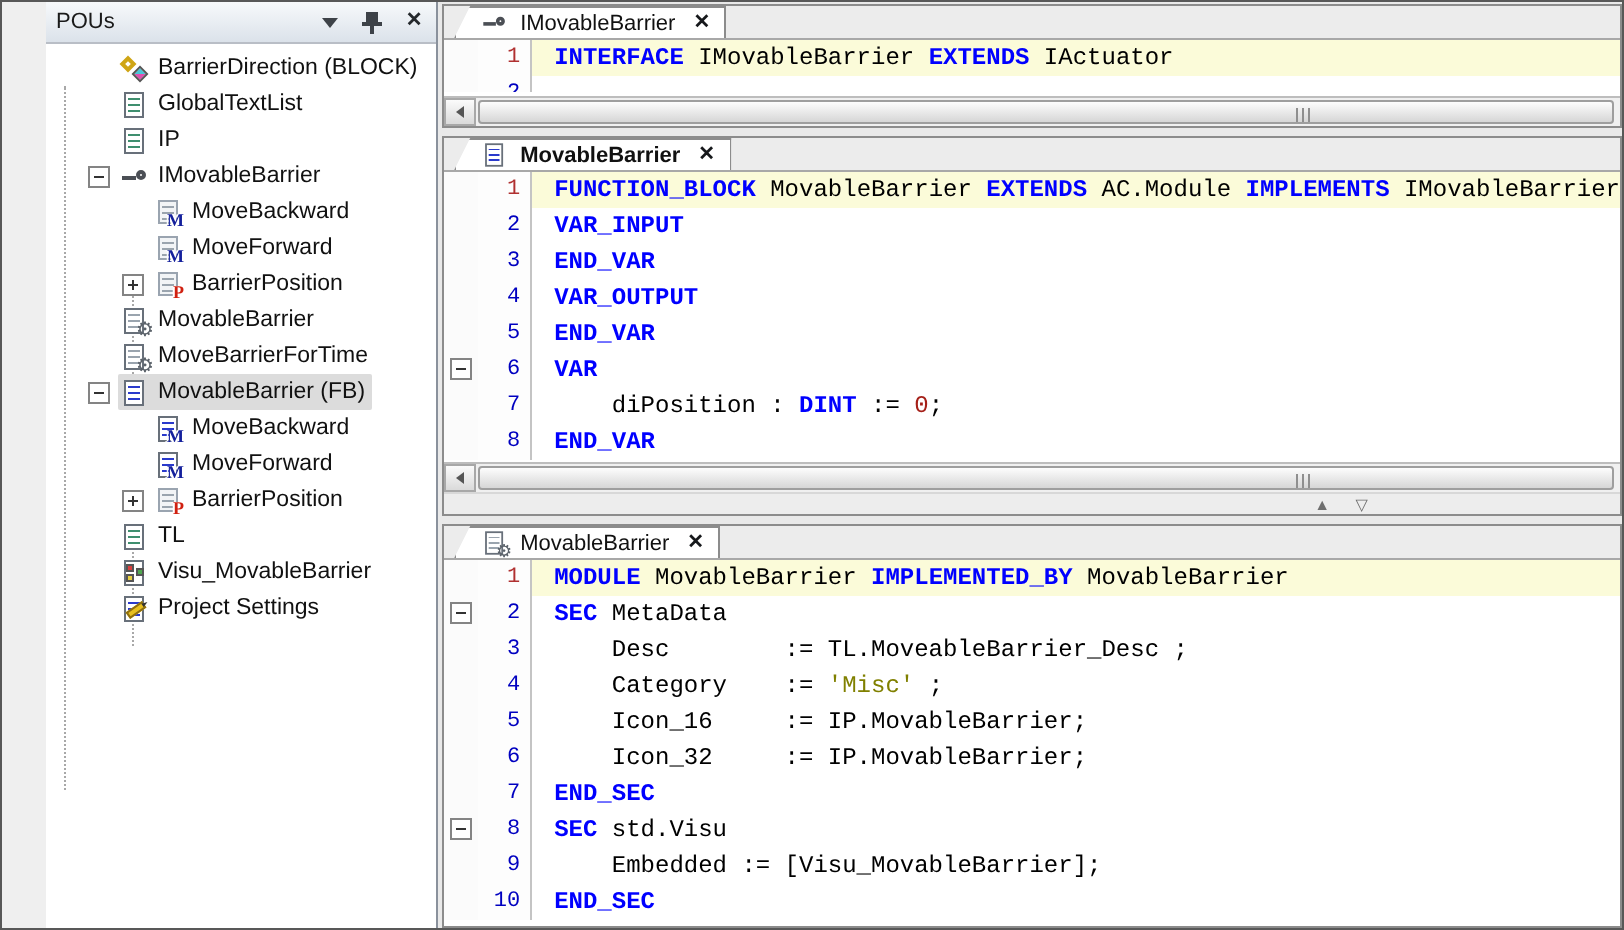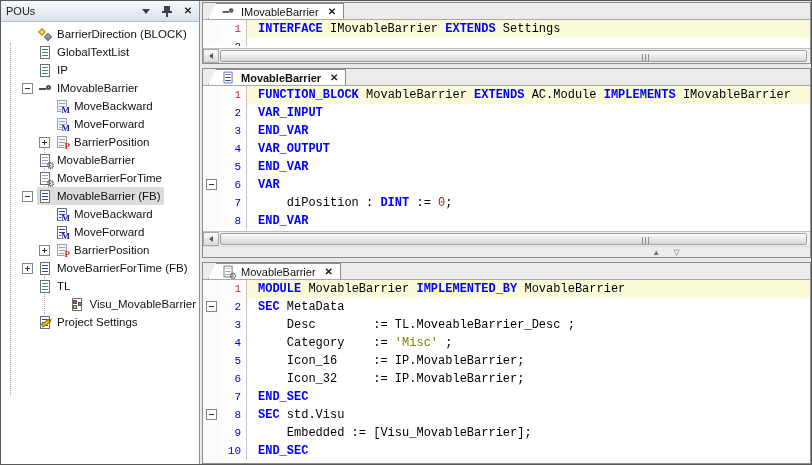--- a/index.html
+++ b/index.html
@@ -1,19 +1,19 @@
 <!DOCTYPE html>
 <html style="--kw: #0000ff; --str: #808000; --num: #a52019; --hl: #fbfbd9; --ln: #0000c0; --ln-cur: #b03030;"><head>
 <meta charset="utf-8">
 <style>
   html,body{margin:0;padding:0;background:#9aa0a6;}
   *{box-sizing:border-box;}
   .window{
     width:812px;height:465px;background:#efefef;border:1px solid #585858;
-    display:flex;font-family:"Liberation Sans",sans-serif;overflow:hidden;position:relative;
+    display:flex;font-family:"Liberation Sans",sans-serif;overflow:hidden;position:relative;padding-left:22px;
   }
   
   .pou-panel{width:199px;background:#ffffff;border-right:1px solid #8a919c;display:flex;flex-direction:column;}
   .pou-header{height:21px;flex:0 0 21px;display:flex;align-items:center;padding:0 5px;
     background:linear-gradient(#f7f9fb,#dbe2ea);border-bottom:1px solid #b9bec6;}
   .pou-title{font-size:11px;color:#1a1a1a;}
   .hdr-icons{margin-left:auto;display:flex;align-items:center;gap:9px;}
   .hdr-btn{width:12px;height:12px;display:flex;align-items:center;justify-content:center;cursor:default;}
   .chev{width:0;height:0;border-left:4px solid transparent;border-right:4px solid transparent;border-top:5px solid #3d4248;}
   .pinbox{position:relative;width:10px;height:12px;}
@@ -272,40 +272,30 @@
           <span class="rowsel">
             <span class="ticon">
               <span class="ghostpage"></span>
               <span class="lines-gray"></span>
               <span class="letter p">P</span>
             </span>
             <span class="tlabel">BarrierPosition</span>
           </span>
         </div>
         <div class="trow" style="padding-left: 21px;">
-          <span class="expander plus"></span>
-          <span class="rowsel">
-            <span class="ticon">
-              <span class="page"></span>
-              <span class="lines-blue"></span>
-            </span>
-            <span class="tlabel">MoveBarrierForTime (FB)</span>
-          </span>
-        </div>
-        <div class="trow" style="padding-left: 21px;">
           <span class="exp-spacer"></span>
           <span class="rowsel">
             <span class="ticon">
               <span class="page"></span>
               <span class="lines-green"></span>
             </span>
             <span class="tlabel">TL</span>
           </span>
         </div>
-        <div class="trow" style="padding-left: 21px; justify-content: flex-end;">
+        <div class="trow" style="padding-left: 21px;">
           <span class="exp-spacer"></span>
           <span class="rowsel">
             <span class="ticon">
               <span class="page"></span>
               <span class="sq red"></span>
               <span class="sq grn"></span>
               <span class="sq yel"></span>
             </span>
             <span class="tlabel">Visu_MovableBarrier</span>
           </span>
@@ -333,21 +323,21 @@
               <span class="itf-ring"></span>
             </span>
             <span class="tlab">IMovableBarrier</span>
             <span class="tab-close">✕</span>
           </div>
         </div>
         <div class="code">
           <div class="crow hl">
             <span class="cmargin"></span>
             <span class="cnum">1</span>
-            <span class="ctext"><span class="tk-kw">INTERFACE</span><span class="tk-pl"> IMovableBarrier </span><span class="tk-kw">EXTENDS</span><span class="tk-pl"> Settings</span></span>
+            <span class="ctext"><span class="tk-kw">INTERFACE</span><span class="tk-pl"> IMovableBarrier </span><span class="tk-kw">EXTENDS</span><span class="tk-pl"> IActuator</span></span>
           </div>
           <div class="crow partial">
             <span class="cmargin"></span>
             <span class="cnum">2</span>
             <span class="ctext"></span>
           </div>
         </div>
         <div class="hsb">
           <span class="hsb-btn"></span>
           <span class="hsb-thumb">

